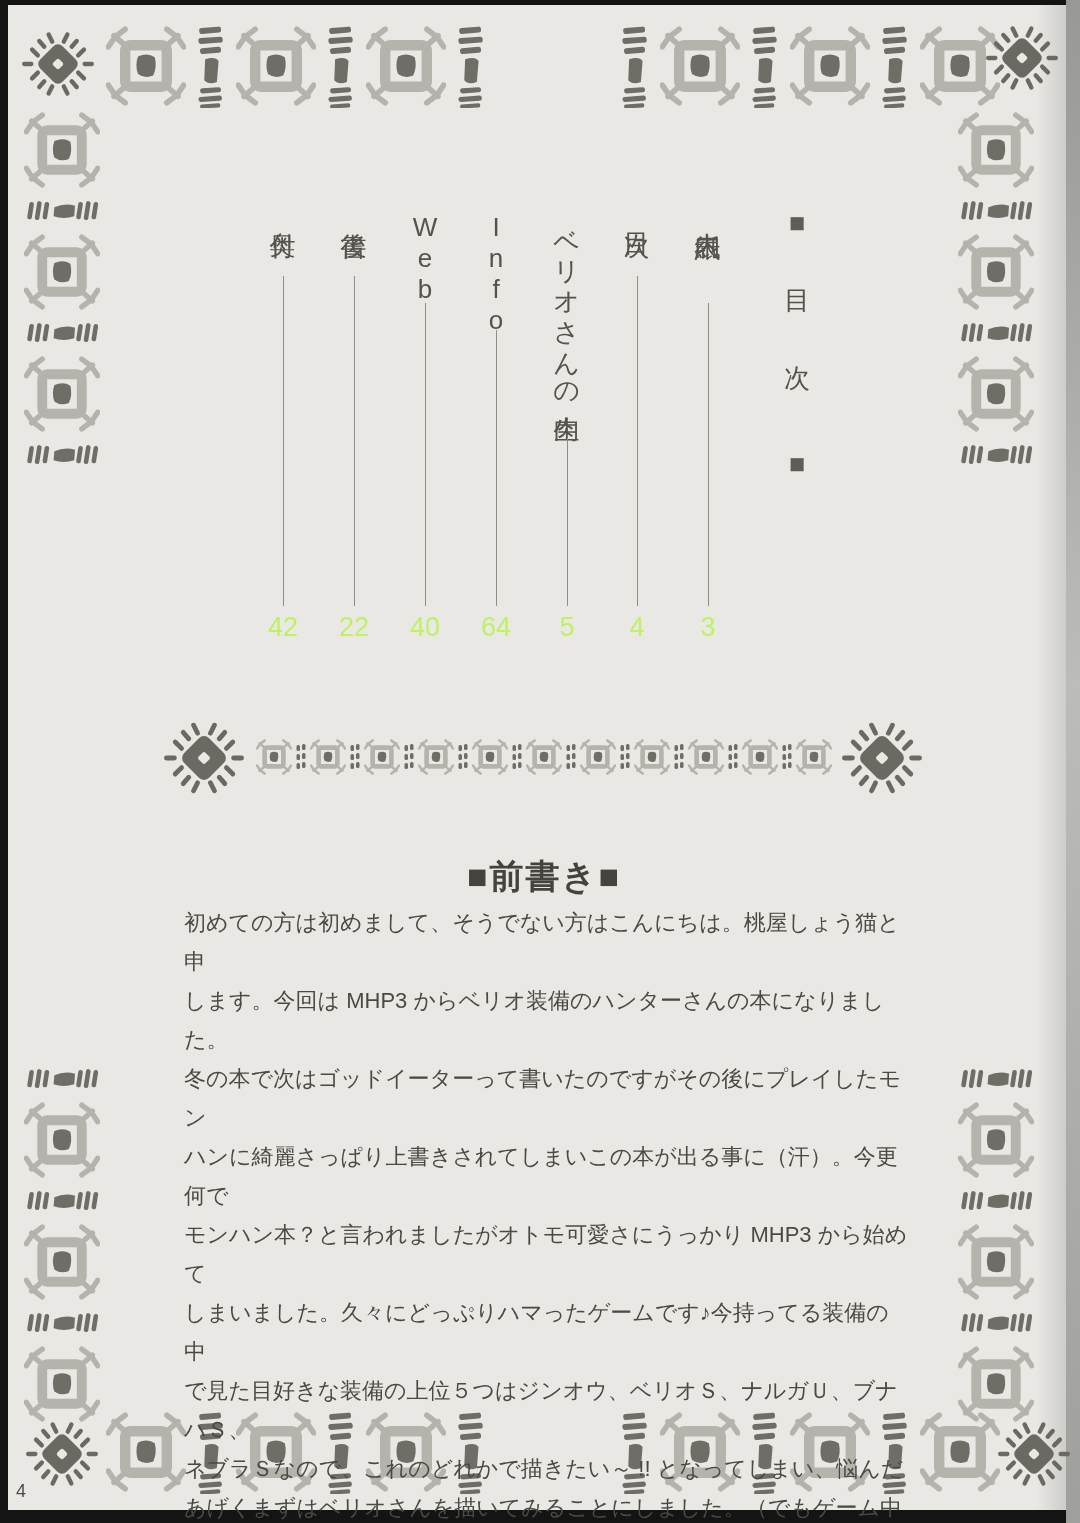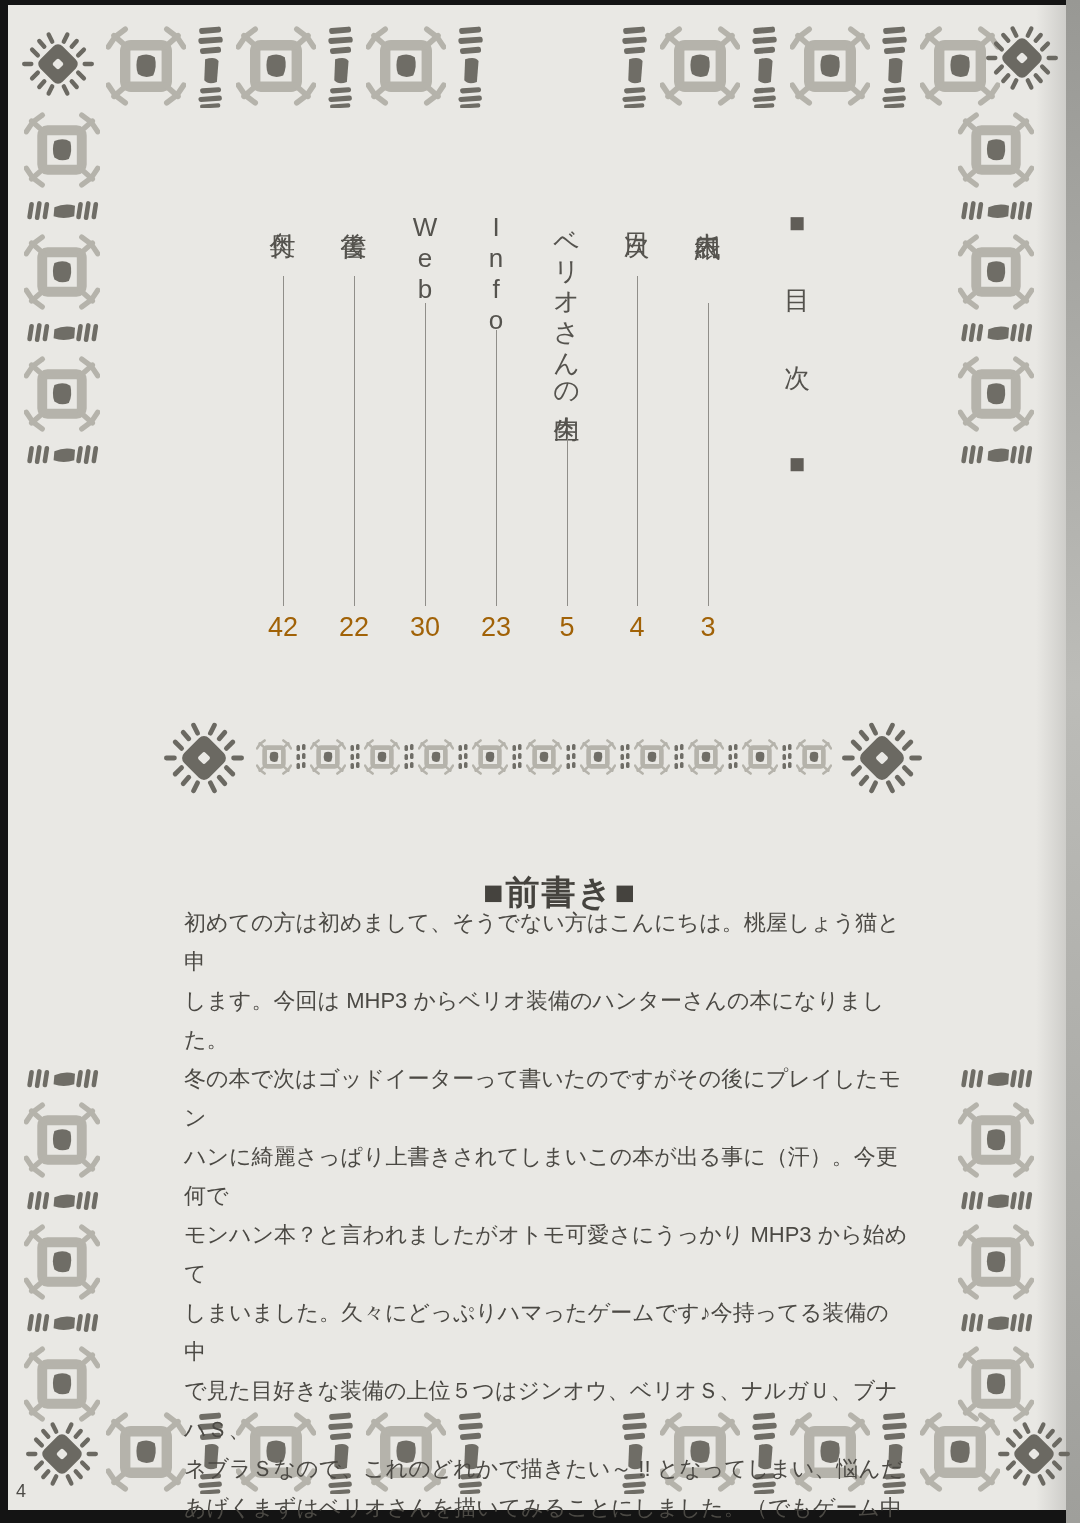--- a/index.html
+++ b/index.html
@@ -35,25 +35,25 @@
   .toc-entry{position:absolute;top:212px;width:54px;height:450px;}
   .toc-label{
     position:absolute;left:50%;transform:translateX(-50%);top:0;
     writing-mode:vertical-rl;text-orientation:upright;
     font-size:26px;line-height:1;letter-spacing:1px;
     color:#55534e;white-space:nowrap;
   }
   .toc-line{position:absolute;left:50%;width:1px;background:#908e89;}
   .toc-page{
     position:absolute;top:400px;left:0;width:100%;
-    text-align:center;font-size:27px;color:#a16207;
+    text-align:center;font-size:27px;color:#bef264;
   }
   
   .fw-title{
-    position:absolute;left:184px;top:854px;width:720px;margin:16px;
+    position:absolute;left:184px;top:854px;width:720px;margin:0;
     text-align:center;font-size:34px;font-weight:bold;
     color:#45433e;letter-spacing:2px;
   }
   .fw-body{
     position:absolute;left:184px;top:903px;width:726px;margin:0;
     font-size:22px;line-height:39px;color:#4b4944;
     white-space:pre-line;letter-spacing:0px;
   }
   .pagenum{
     position:absolute;left:16px;top:1481px;
@@ -390,26 +390,26 @@
     <div class="toc-page">4</div>
   </div>
   <div class="toc-entry" style="left:540px;">
     <div class="toc-label">ベリオさんの生肉</div>
     <div class="toc-line" style="top:226px;height:168px;"></div>
     <div class="toc-page">5</div>
   </div>
   <div class="toc-entry" style="left:469px;">
     <div class="toc-label">Info</div>
     <div class="toc-line" style="top:118px;height:276px;"></div>
-    <div class="toc-page">23</div>
+    <div class="toc-page">64</div>
   </div>
   <div class="toc-entry" style="left:398px;">
     <div class="toc-label">Web</div>
     <div class="toc-line" style="top:91px;height:303px;"></div>
-    <div class="toc-page">30</div>
+    <div class="toc-page">40</div>
   </div>
   <div class="toc-entry" style="left:327px;">
     <div class="toc-label">後書</div>
     <div class="toc-line" style="top:64px;height:330px;"></div>
     <div class="toc-page">22</div>
   </div>
   <div class="toc-entry" style="left:256px;">
     <div class="toc-label">奥付</div>
     <div class="toc-line" style="top:64px;height:330px;"></div>
     <div class="toc-page">42</div>

